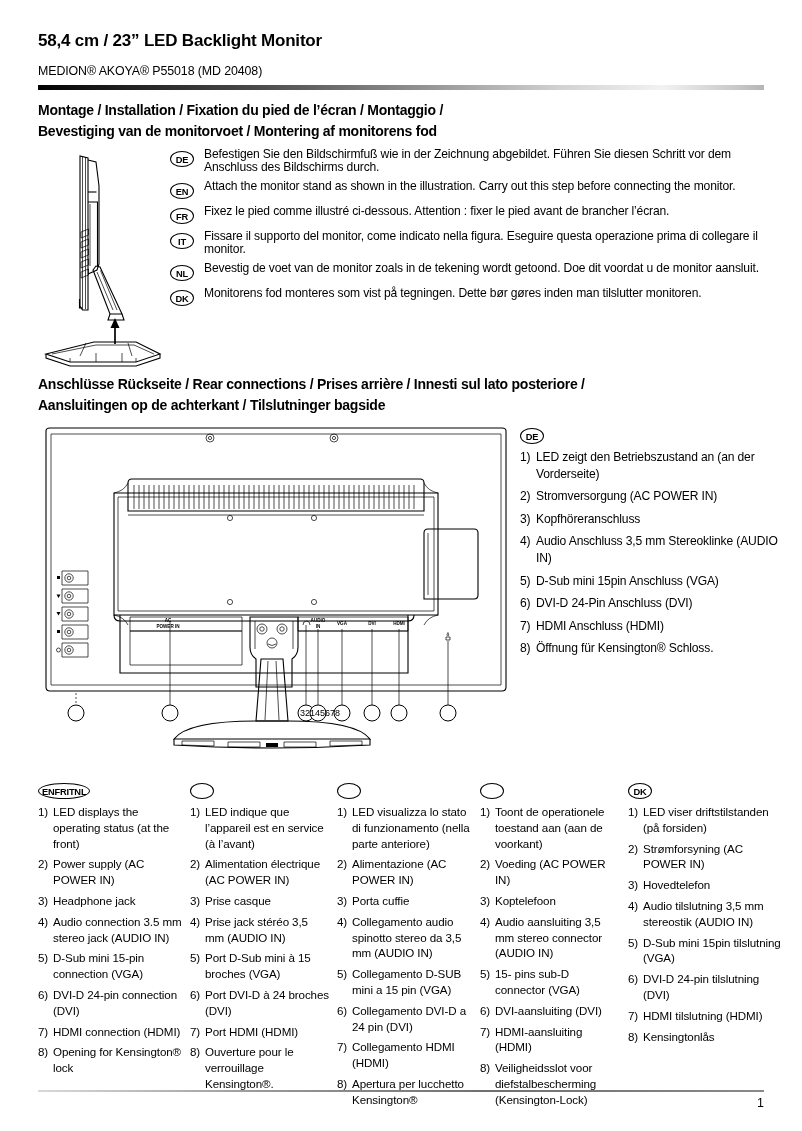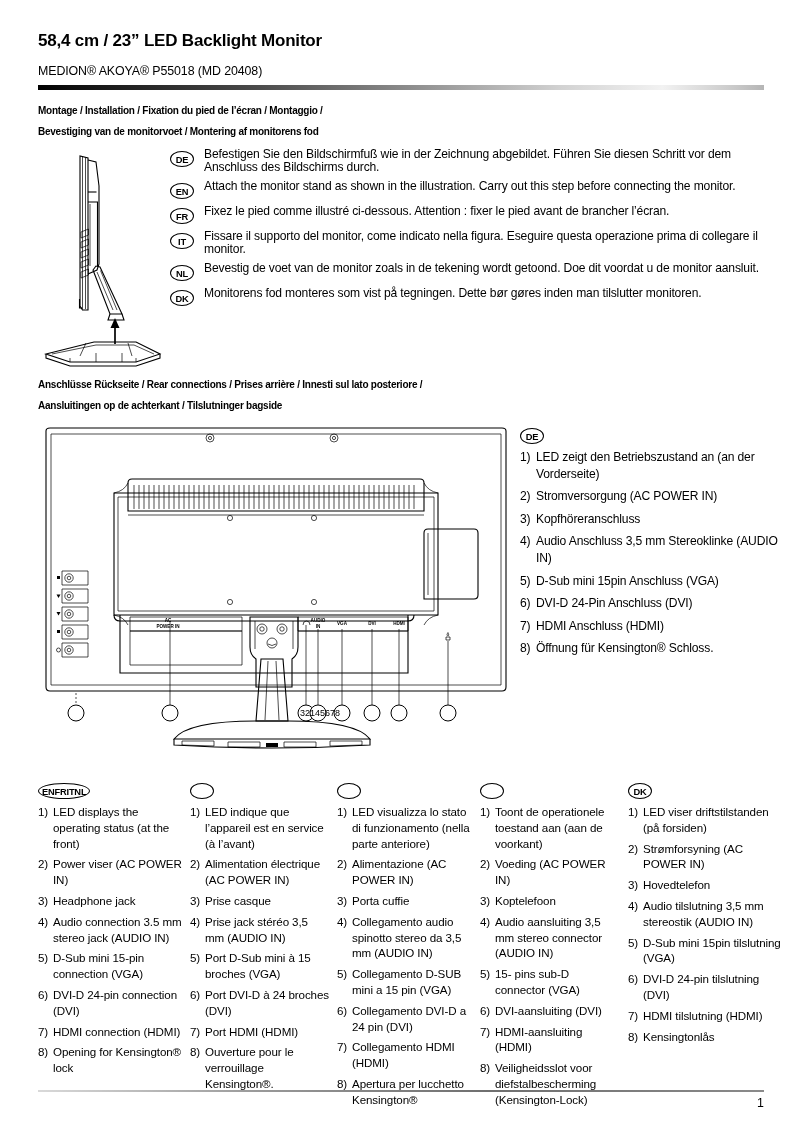--- a/index.html
+++ b/index.html
@@ -43,21 +43,21 @@
     left: 38px;
     top: 85px;
     width: 726px;
     height: 5px;
     background: linear-gradient(to right, #000000 0%, #0d0d0d 4%, #4a4a4a 30%, #8f8f8f 52%, #d2d2d2 72%, #f2f2f2 86%, #c9c9c9 96%, #b5b5b5 100%);
   }
 
   
   .section-head {
     position: absolute;
-    font-size: 10px;
+    font-size: 14px;
     font-weight: bold;
     line-height: 21px;
     letter-spacing: -0.25px;
   }
   .section-head.s1 { left: 38px; top: 100px; width: 740px; }
   .section-head.s2 { left: 38px; top: 374px; width: 750px; }
 
   
   .lang-badge {
     display: inline-block;
@@ -529,21 +529,21 @@
     <div class="lang-col c0">
       <div class="badge-wrap">
         <span class="lang-badge">ENFRITNL</span>
       </div>
       <div class="num-item">
         <span class="num">1)</span>
         <span class="txt">LED displays the operating status (at the front)</span>
       </div>
       <div class="num-item">
         <span class="num">2)</span>
-        <span class="txt">Power viser (AC POWER IN)</span>
+        <span class="txt">Power supply (AC POWER IN)</span>
       </div>
       <div class="num-item">
         <span class="num">3)</span>
         <span class="txt">Headphone jack</span>
       </div>
       <div class="num-item">
         <span class="num">4)</span>
         <span class="txt">Audio connection 3.5 mm stereo jack (AUDIO IN)</span>
       </div>
       <div class="num-item">

